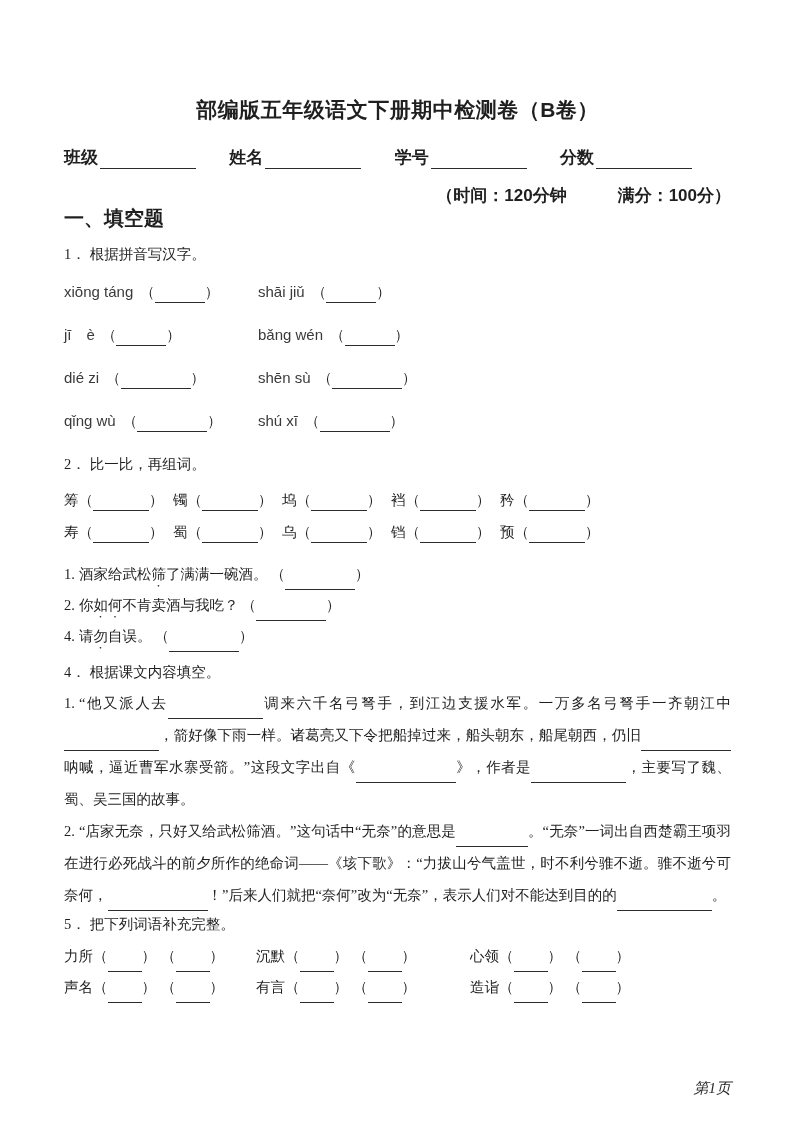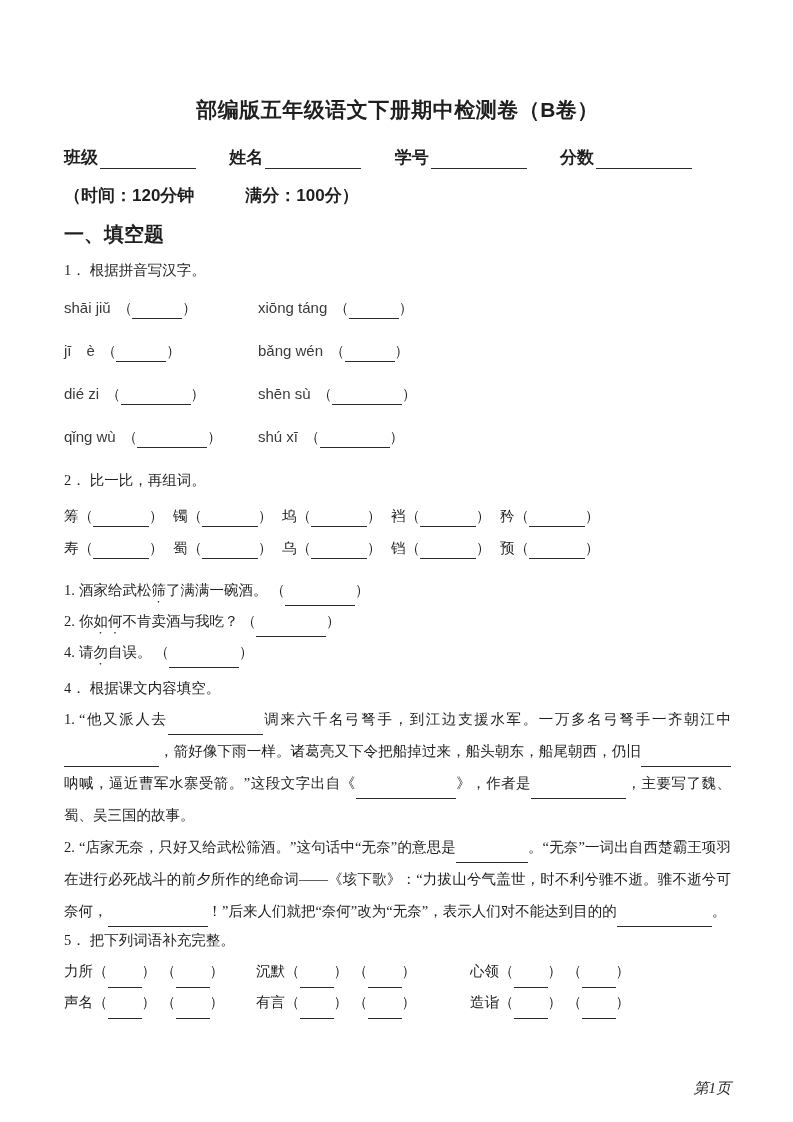--- a/index.html
+++ b/index.html
@@ -11,21 +11,21 @@
     box-sizing:border-box;
     padding:95px 62px 0 64px;
     font-family:"Liberation Serif","DejaVu Serif",serif;
     color:#1f1f1f;
     font-size:14.5px;
   }
   .hei{font-family:"Liberation Sans","DejaVu Sans",sans-serif;font-weight:700;}
   .title{font-size:21px;line-height:30px;margin:0 0 22px;text-align:center;letter-spacing:.5px;}
   .inforow{display:flex;justify-content:space-between;width:628px;line-height:22px;font-size:17px;margin-bottom:16px;text-align:center;}
   .field .bl{margin-left:2px;}
-  .timerow{text-align:left;font-size:17px;line-height:22px;margin-bottom:16px;}
+  .timerow{text-align:right;font-size:17px;line-height:22px;margin-bottom:0;}
   .sec{font-size:20px;line-height:22px;margin-bottom:14px;}
   .qtitle{line-height:22px;margin-bottom:11px;}
   .qnum{margin-right:4px;}
   .bl{display:inline-block;height:.92em;border-bottom:1.4px solid #2b2b2b;vertical-align:bottom;}
   .pb{white-space:nowrap;}
   
   .prow{display:flex;line-height:22px;margin-bottom:21px;}
   .pcell{width:194px;}
   .py{font-family:"Liberation Sans","DejaVu Sans",sans-serif;font-size:15px;margin-right:7px;color:#3a3a3a;}
   
@@ -37,21 +37,21 @@
     -webkit-text-emphasis:filled dot #1f1f1f;
     -webkit-text-emphasis-position:under;
     text-emphasis:filled dot #1f1f1f;
     text-emphasis-position:under left;
   }
   .q3 .pb{margin-left:3px;}
   
   .para{margin:0;line-height:32px;text-align:justify;}
   .q4wrap{margin-bottom:2px;}
   
-  .q5row{display:grid;grid-template-columns:192px 214px auto;line-height:31px;font-family:Liberation Mono, monospace;}
+  .q5row{display:grid;grid-template-columns:192px 214px auto;line-height:31px;}
   .q5cell .pb + .pb{margin-left:5px;}
   .footer{position:absolute;right:62px;bottom:24px;font-size:15px;color:#2a2a2a;font-style:italic;}
 </style>
 </head>
 <body>
 
 <div class="sheet">
 
   <h1 class="title hei">部编版五年级语文下册期中检测卷（B卷）</h1>
 
@@ -62,22 +62,22 @@
     <span class="field"><span>分数</span><span class="bl" style="width:96px"></span></span>
   </div>
 
   <div class="timerow hei">（时间：120分钟　　　满分：100分）</div>
 
   <div class="sec hei">一、填空题</div>
 
   <div class="qtitle"><span class="qnum">1．</span><span>根据拼音写汉字。</span></div>
 
   <div class="prow" style="margin-top:16px">
+    <span class="pcell"><span class="py">xiōng táng</span><span class="pb">（<span class="bl" style="width:50px"></span>）</span></span>
     <span class="pcell"><span class="py">shāi jiǔ</span><span class="pb">（<span class="bl" style="width:50px"></span>）</span></span>
-    <span class="pcell"><span class="py">xiōng táng</span><span class="pb">（<span class="bl" style="width:50px"></span>）</span></span>
   </div>
   <div class="prow">
     <span class="pcell"><span class="py">jī　è</span><span class="pb">（<span class="bl" style="width:50px"></span>）</span></span>
     <span class="pcell"><span class="py">bǎng wén</span><span class="pb">（<span class="bl" style="width:50px"></span>）</span></span>
   </div>
   <div class="prow">
     <span class="pcell"><span class="py">dié zi</span><span class="pb">（<span class="bl" style="width:70px"></span>）</span></span>
     <span class="pcell"><span class="py">shēn sù</span><span class="pb">（<span class="bl" style="width:70px"></span>）</span></span>
   </div>
   <div class="prow">

